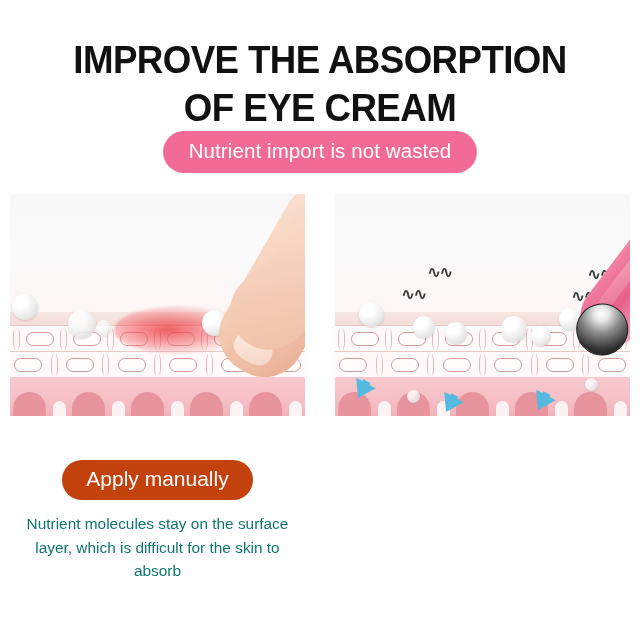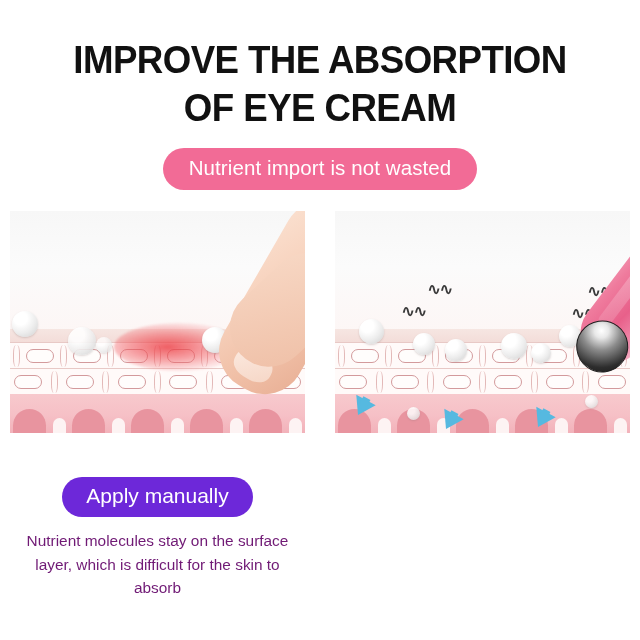--- a/index.html
+++ b/index.html
@@ -34,25 +34,24 @@
   
   .pill {
     display: inline-block;
     border-radius: 999px;
     color: #ffffff;
     text-align: center;
     white-space: nowrap;
     font-weight: normal;
   }
   .pill-pink { background: #F26B96; }
-  .pill-gray { background: #6d28d9; }
+  .pill-gray { background: #c2410c; }
 
   .subtitle-wrap {
     text-align: center;
-    margin-top: 17px;
   }
   .subtitle-pill {
     font-size: 20.5px;
     padding: 8px 26px 10px 26px;
     letter-spacing: 0.1px;
   }
 
   
   .panels {
     display: flex;
@@ -260,21 +259,21 @@
   .caption-col {
     width: 295px;
     text-align: center;
   }
   .caption-pill {
     font-size: 21px;
     padding: 7px 24px 9px 24px;
   }
   .caption-body {
     margin-top: 12px;
-    color: #701a75;
+    color: #0f766e;
     font-size: 15.4px;
     line-height: 1.52;
     padding: 0 14px;
   }
 </style>
 </head>
 <body>
 
 <h1 class="headline">
   <span class="line">IMPROVE THE ABSORPTION</span>

